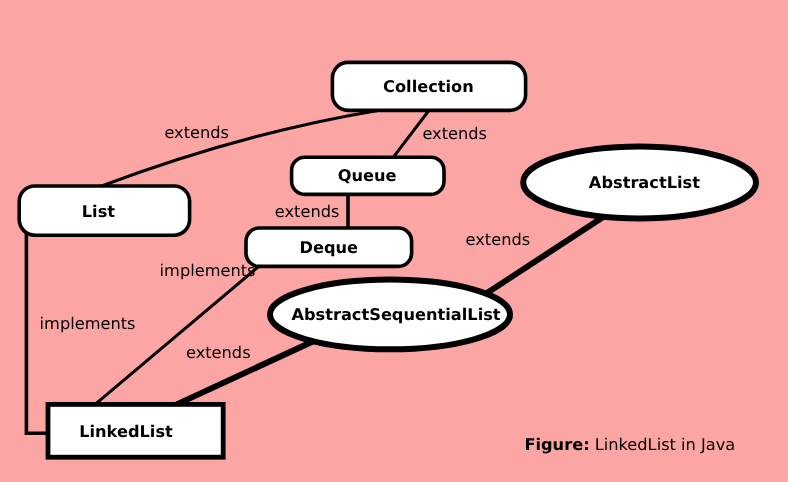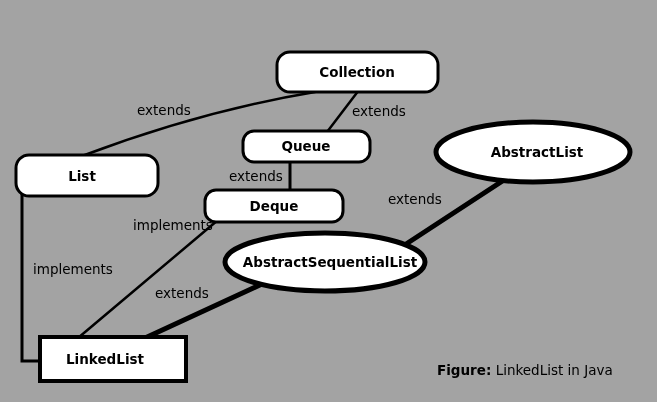--- a/index.html
+++ b/index.html
@@ -4,21 +4,21 @@
 <style>
   html, body {
     margin: 0;
     padding: 0;
     background: #ffffff;
   }
   .stage {
     position: relative;
     width: 657px;
     height: 402px;
-    background: #a3a3a3;
+    background: #fca5a5;
     overflow: hidden;
     font-family: "DejaVu Sans", "Liberation Sans", sans-serif;
   }
   svg { display: block; }
   .node-label {
     font-family: "DejaVu Sans", "Liberation Sans", sans-serif;
     font-size: 13.5px;
     font-weight: bold;
     fill: #000000;
   }

